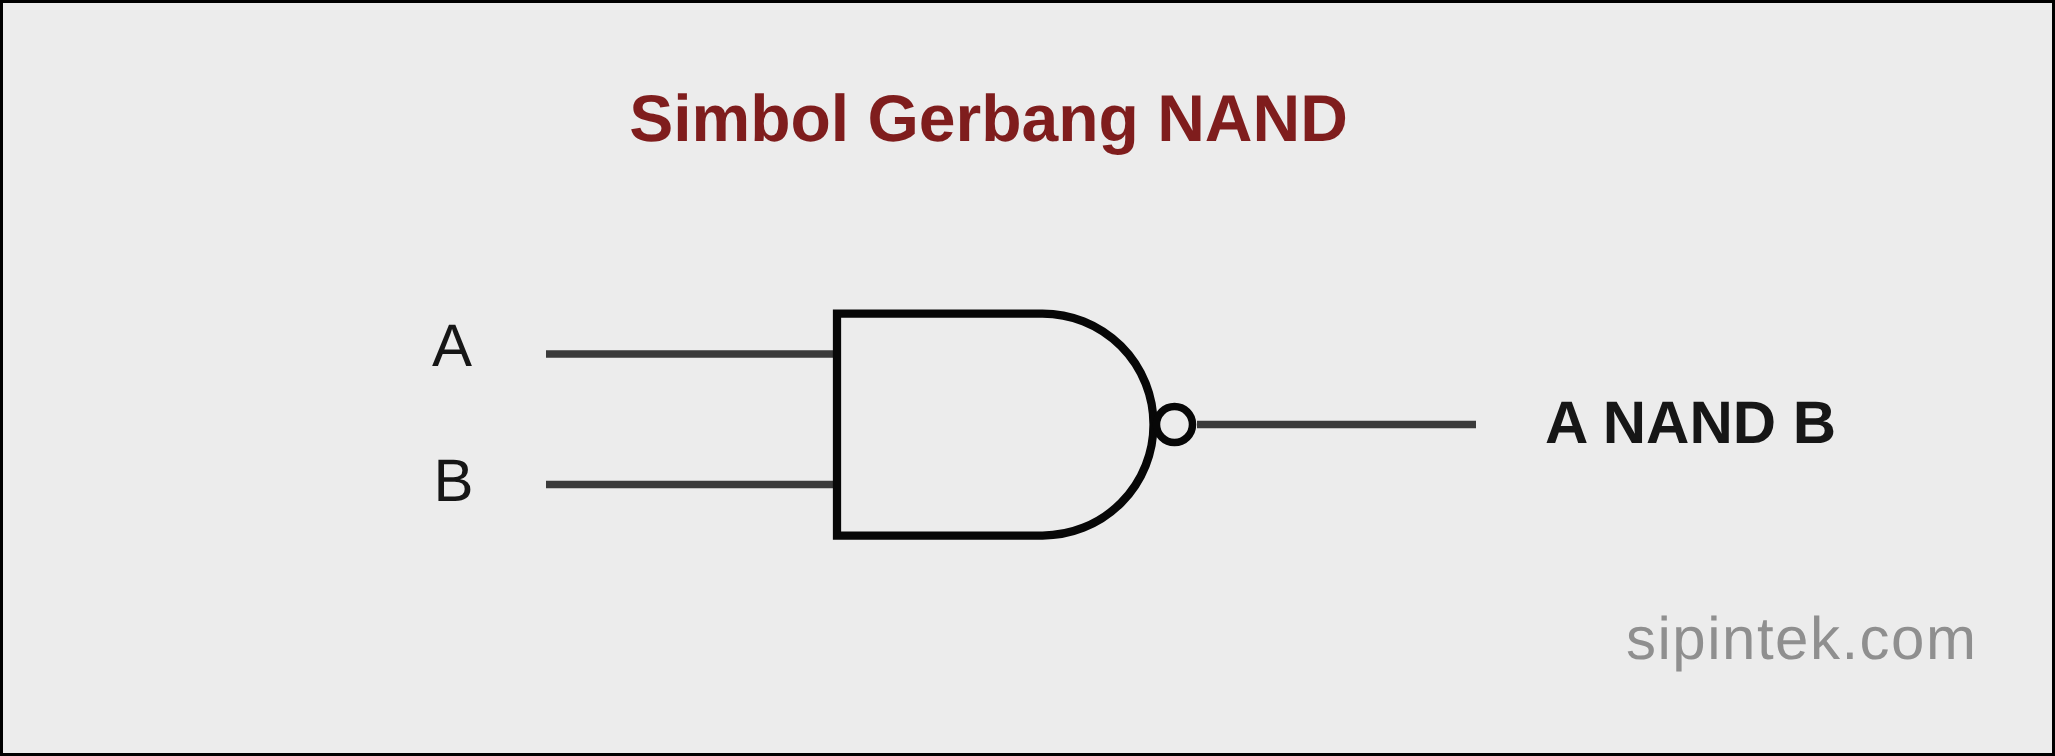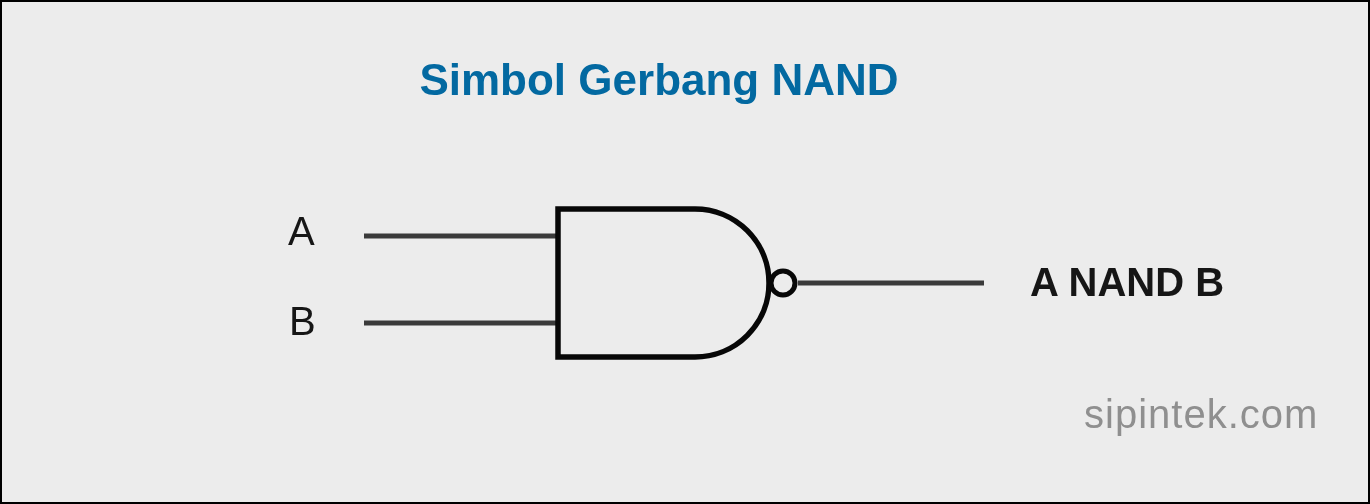--- a/index.html
+++ b/index.html
@@ -23,37 +23,37 @@
     color: #161616;
     white-space: nowrap;
   }
   .title {
     left: 657px;
     top: 56px;
     transform: translateX(-50%);
     font-size: 44px;
     font-weight: 600;
     letter-spacing: 0px;
-    color: #0369a1;
+    color: #7f1d1d;
   }
   .input-label {
     font-size: 40px;
     font-weight: 400;
   }
   .input-a { left: 286px; top: 209px; }
   .input-b { left: 287px; top: 299px; }
   .output-label {
     left: 1028px;
     top: 260px;
     font-size: 40px;
     font-weight: 700;
   }
   .watermark {
     left: 1082px;
-    top: 392px;
+    top: 404px;
     font-size: 40px;
     font-weight: 200;
     color: #8f8f8f;
     letter-spacing: 1px;
   }
   .gate-svg {
     position: absolute;
     left: 0;
     top: 0;
     width: 1366px;

